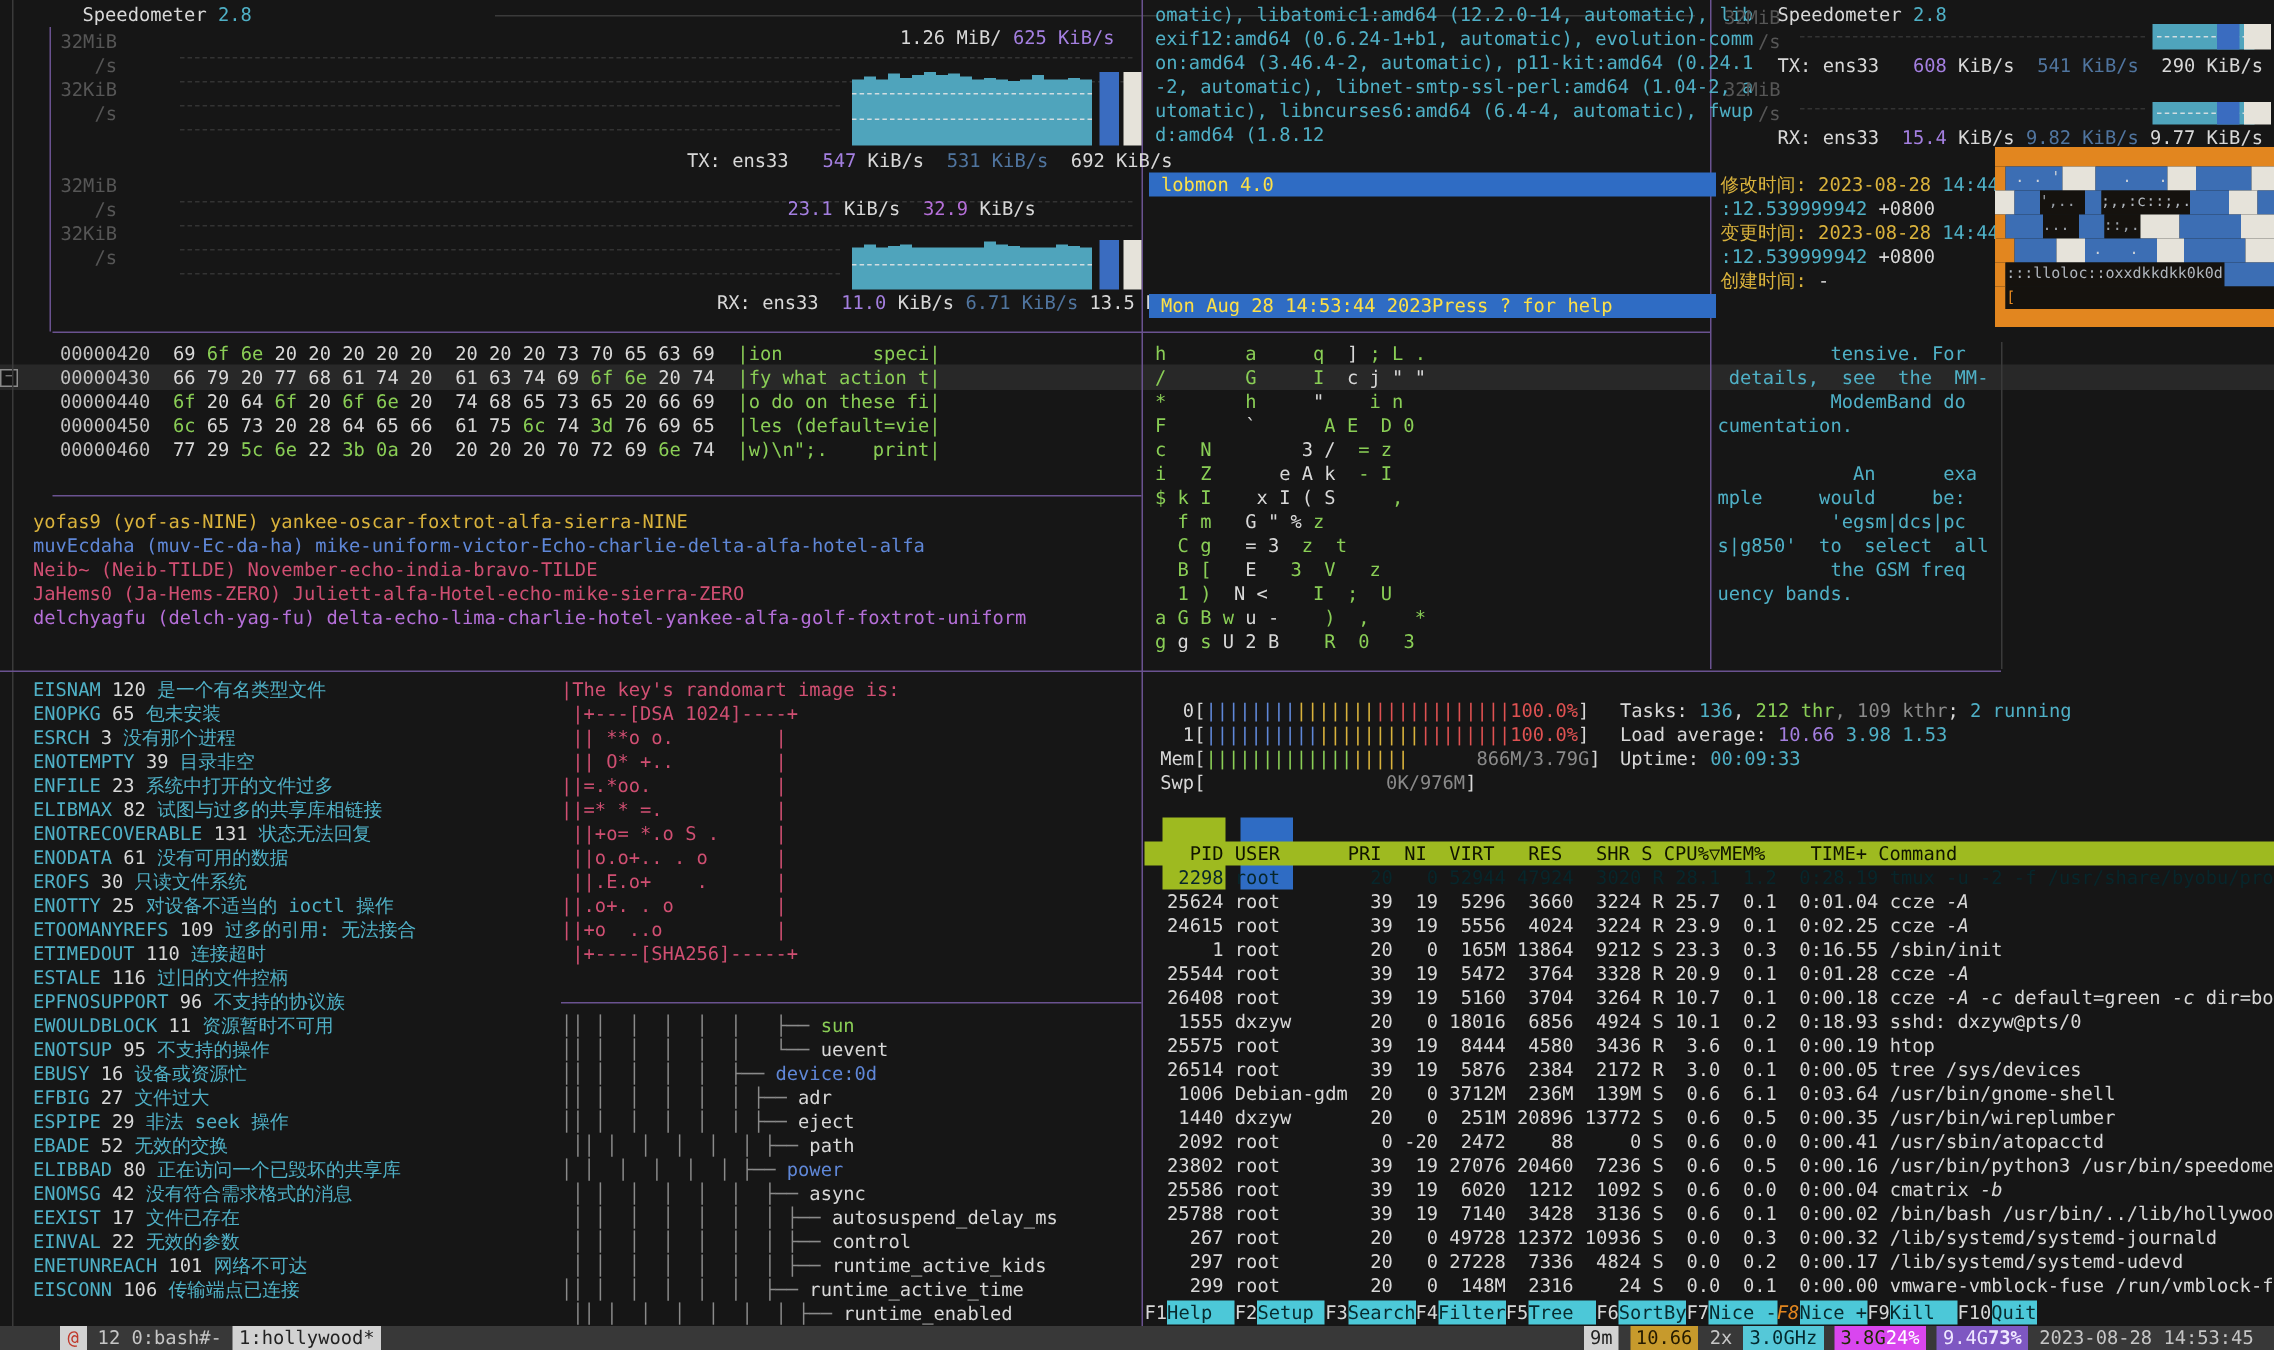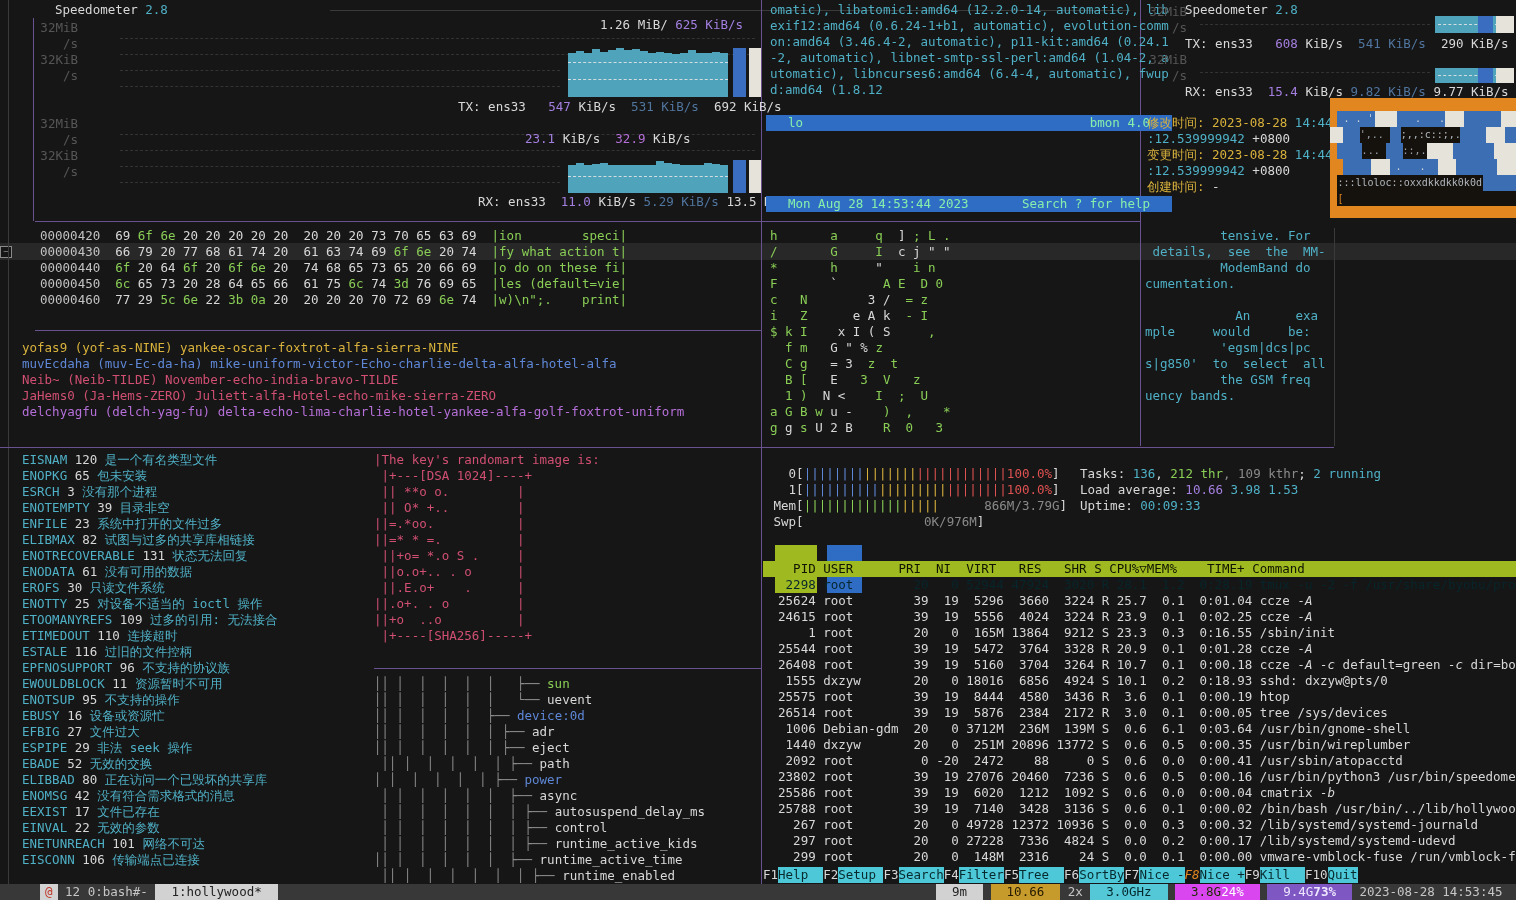--- a/index.html
+++ b/index.html
@@ -17,34 +17,34 @@
   .vsep{position:absolute;width:1px;background:#6a5290;}
   .hsep{position:absolute;height:1px;background:#6a5290;}
   .gsep{position:absolute;background:#3a3a3a;}
   .dash{position:absolute;border-top:1px dashed #333;height:0;}
   
   .bars{position:absolute;display:flex;align-items:flex-end;}
   .bars i{flex:1;background:#4fa4bc;display:block;}
   .gdash{position:absolute;border-top:1px dashed #e8e8e8;height:0;opacity:.85;}
   .solidbar{position:absolute;}
   
-  .bbar{position:absolute;background:#2f6cc4;color:#86efac;display:flex;justify-content:space-between;padding:0 22px;white-space:pre;}
+  .bbar{position:absolute;background:#2f6cc4;color:#fde047;display:flex;justify-content:flex-start;padding:0 8px;white-space:pre;}
   
   .htab{position:absolute;height:16px;padding:16px 6px;}
   .hhdr{position:absolute;background:#9eba20;color:#101400;height:16px;white-space:pre;}
   .hrow span{color:#d8d8d8}
   .hrow.sel span{color:#07262b !important;}
   .fnbar{position:absolute;display:flex;white-space:pre;}
   .fnbar .fk{color:#d8d8d8}
   .fnbar .fv{background:#4cc8d8;color:#082a2e}
   .fnbar .fk.f8hl{color:#e2861f;font-style:italic}
   
   #statusbar{position:absolute;left:0;top:884px;width:1516px;height:16px;background:#383838;
     display:flex;align-items:center;white-space:pre;}
-  .sb-box{padding:0 16px;height:16px;display:inline-block;}
+  .sb-box{padding:0 4px;height:16px;display:inline-block;}
   .sb-light{background:#d2d2d2;color:#222}
   .sb-amber{background:#c79a2c;color:#241a00}
   .sb-cyan{background:#55c8d8;color:#03282d}
   .sb-green{background:#d946ef;color:#1d2b00}
   .sb-green b{color:#fff;font-weight:normal}
   .sb-purple{background:#7e57c2;color:#efe7ff}
   .sb-plain{color:#c6c6c6}
   .sb-logo{background:#d2d2d2;color:#c0392b;padding:0 5px}
   
   #art{position:absolute;left:1330px;top:98px;width:186px;height:120px;font-size:10px;line-height:15px;}
@@ -131,31 +131,31 @@
       <i style="height: 86%;"></i>
       <i style="height: 86%;"></i>
       <i style="height: 86%;"></i>
       <i style="height: 90%;"></i>
       <i style="height: 88%;"></i>
       <i style="height: 84%;"></i>
     </div>
   <div class="gdash" style="left:568px;top:176px;width:160px"></div>
   <div class="solidbar" style="left:733px;top:160px;width:13px;height:33px;background:#3a6cc0"></div>
   <div class="solidbar" style="left:749px;top:160px;width:12px;height:33px;background:#e6e3da"></div>
-  <div class="pane" style="left:478px;top:194px"><div><span class="c-wht">RX: ens33  </span><span class="c-pur">11.0</span><span class="c-wht"> KiB/s </span><span class="c-sbl">5.29 KiB/s</span><span class="c-wht"> </span><span class="c-wht">13.5 KiB/s</span></div></div>
+  <div class="pane" style="left:478px;top:194px"><div><span class="c-wht">RX: ens33  </span><span class="c-pur">11.0</span><span class="c-wht"> KiB/s </span><span class="c-sbl">6.71 KiB/s</span><span class="c-wht"> </span><span class="c-wht">13.5 KiB/s</span></div></div>
 
   <div class="pane" style="left:770px;top:2px"><div><span class="c-cyn">omatic), libatomic1:amd64 (12.2.0-14, automatic), lib</span></div><div><span class="c-cyn">exif12:amd64 (0.6.24-1+b1, automatic), evolution-comm</span></div><div><span class="c-cyn">on:amd64 (3.46.4-2, automatic), p11-kit:amd64 (0.24.1</span></div><div><span class="c-cyn">-2, automatic), libnet-smtp-ssl-perl:amd64 (1.04-2, a</span></div><div><span class="c-cyn">utomatic), libncurses6:amd64 (6.4-4, automatic), fwup</span></div><div><span class="c-cyn">d:amd64 (1.8.12</span></div></div>
 
   <div class="bbar" style="left:766px;top:115px;width:362px;height:16px">
     <span>lo</span>
     <span>bmon 4.0</span>
   </div>
   <div class="bbar" style="left:766px;top:196px;width:362px;height:16px">
     <span>Mon Aug 28 14:53:44 2023</span>
-    <span>Search ? for help</span>
+    <span>Press ? for help</span>
   </div>
 
   <div class="pane c-axis" style="left:1147px;top:4px;width:40px;text-align:right"><div>32MiB</div><div>   /s</div></div>
   <div class="pane c-axis" style="left:1147px;top:52px;width:40px;text-align:right"><div>32MiB</div><div>   /s</div></div>
   <div class="pane" style="left:1185px;top:2px"><div><span class="c-wht">Speedometer </span><span class="c-cyn">2.8</span></div></div>
   <div class="dash" style="left:1200px;top:24px;width:230px"></div>
   <div class="dash" style="left:1200px;top:72px;width:230px"></div>
   <div class="solidbar" style="left:1435px;top:16px;width:68px;height:17px;background:#4fa4bc"></div>
   <div class="gdash" style="left:1438px;top:24px;width:60px"></div>
   <div class="solidbar" style="left:1478px;top:16px;width:15px;height:17px;background:#3a6cc0"></div>

